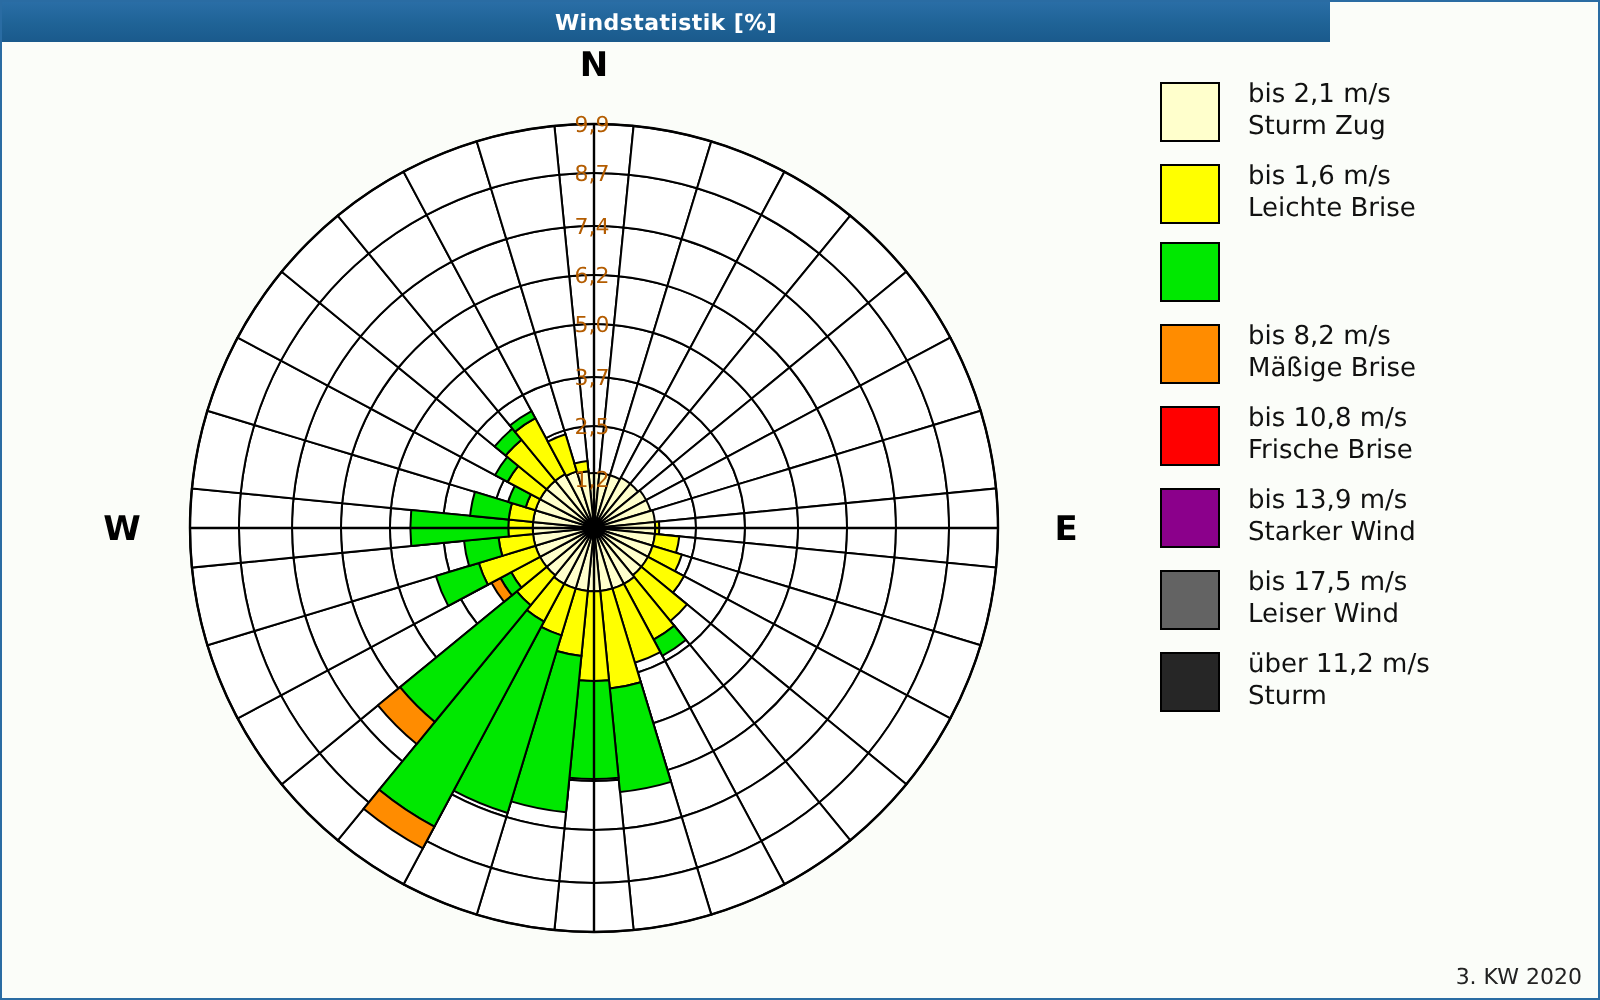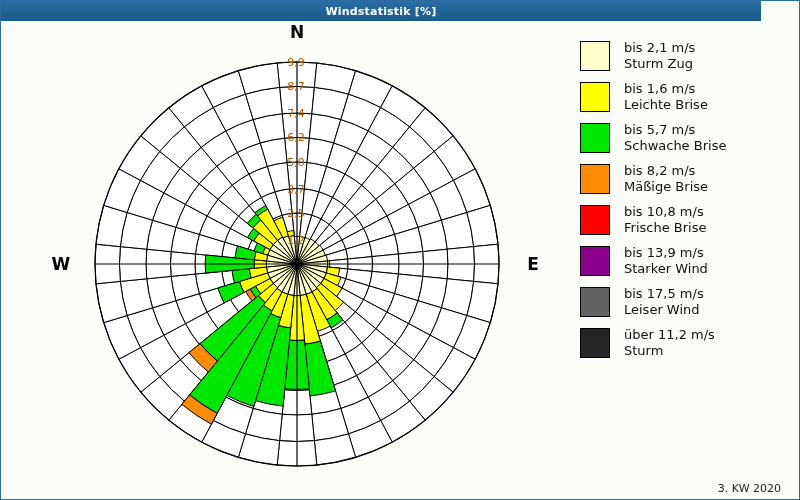--- a/index.html
+++ b/index.html
@@ -8,21 +8,21 @@
     background:#fbfdf9;
     font-family:"DejaVu Sans", sans-serif;
   }
   #app{
     position:relative;width:800px;height:500px;
     box-sizing:border-box;
     border:1px solid #2a6ca3;
     background:#fbfdf9;
   }
   #titlebar{
-    position:absolute;left:0;top:0;width:760px;height:20px;
+    position:absolute;left:0;top:0;width:664px;height:20px;
     background:linear-gradient(to bottom,#2a6ea6 0%,#1f6396 55%,#1a5a8c 100%);
     color:#ffffff;
     font-size:11px;font-weight:bold;
     display:flex;align-items:center;justify-content:center;
     letter-spacing:.2px;
   }
   #content{
     position:absolute;left:1px;top:20px;width:797px;height:478px;
     background:#fbfdf9;
   }
@@ -51,21 +51,21 @@
     box-sizing:border-box;
     margin-right:14px;
   }
   .legend-text{
     font-family:"DejaVu Sans", sans-serif;
     font-size:13px;color:#111111;line-height:15.5px;
     padding-top:1px;
   }
   .legend-text div{white-space:nowrap;}
   #footer{
-    position:absolute;right:18px;bottom:4px;
+    position:absolute;right:8px;bottom:4px;
     font-family:"DejaVu Sans", sans-serif;
     font-size:11px;color:#222222;
   }
 </style>
 </head>
 <body>
 
 <div id="app">
 
   <div id="titlebar">
@@ -448,24 +448,20 @@
         </div>
         <div class="legend-row">
           <div class="swatch" style="background: rgb(255, 255, 0);"></div>
           <div class="legend-text">
             <div>bis 1,6 m/s</div>
             <div>Leichte Brise</div>
           </div>
         </div>
         <div class="legend-row">
           <div class="swatch" style="background: rgb(0, 232, 0);"></div>
-          <div class="legend-text">
-            <div>bis 5,7 m/s</div>
-            <div>Schwache Brise</div>
-          </div>
         </div>
         <div class="legend-row">
           <div class="swatch" style="background: rgb(255, 140, 0);"></div>
           <div class="legend-text">
             <div>bis 8,2 m/s</div>
             <div>Mäßige Brise</div>
           </div>
         </div>
         <div class="legend-row">
           <div class="swatch" style="background: rgb(255, 0, 0);"></div>

